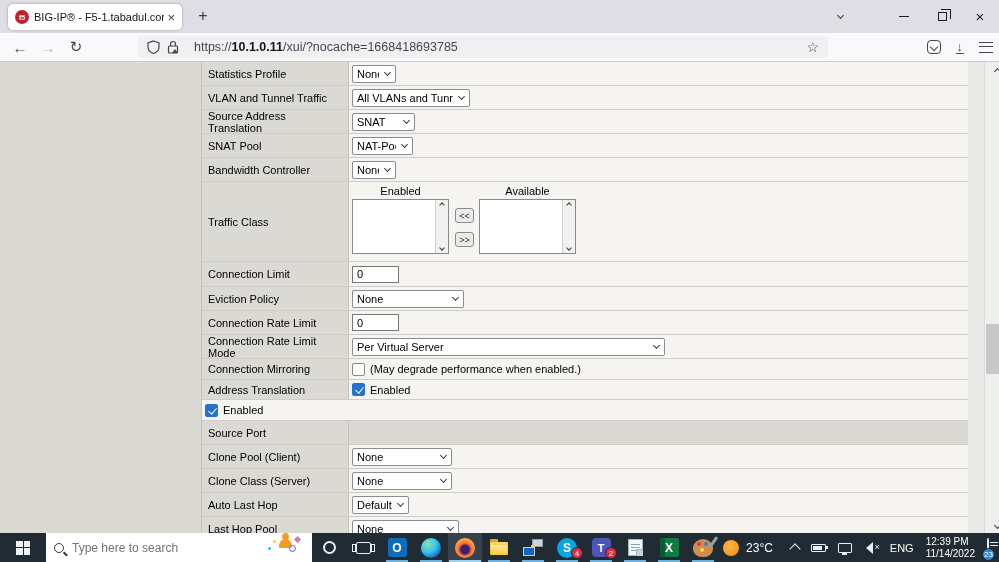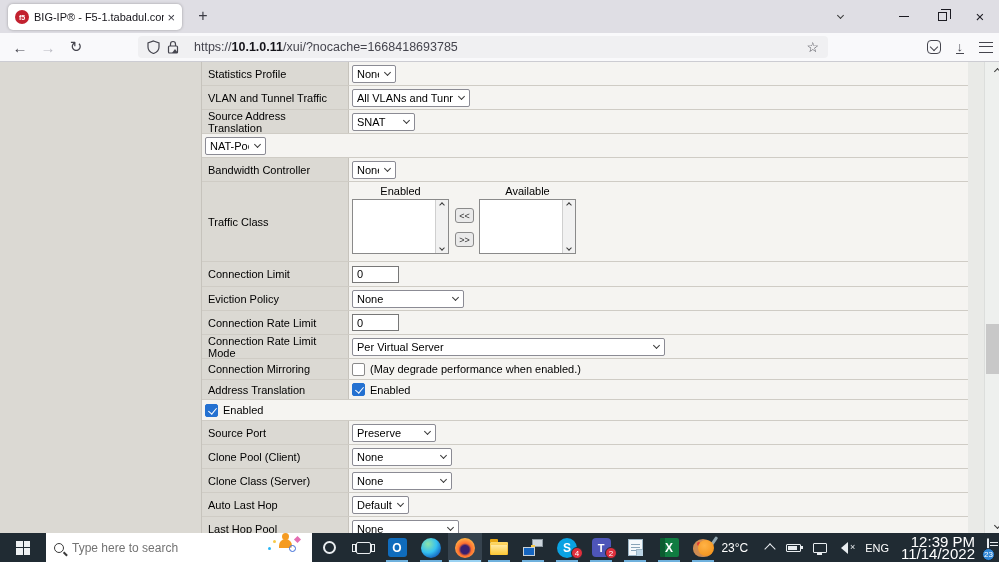--- a/index.html
+++ b/index.html
@@ -138,21 +138,21 @@
   .tray-chev { width: 8px; height: 8px; border-right: 1.6px solid #e9edf0; border-bottom: 1.6px solid #e9edf0; transform: rotate(225deg); margin: 3px 12px 0 4px; }
   .battery-ic { width: 15px; height: 8px; border: 1.2px solid #e9edf0; border-radius: 1px; position: relative; margin-right: 12px; }
   .battery-ic::before { content:""; position: absolute; right: -3px; top: 1.5px; width: 1.8px; height: 3px; background: #e9edf0; }
   .battery-ic::after { content:""; position: absolute; left: 1px; top: 1px; bottom: 1px; width: 9px; background: #e9edf0; }
   .net-ic { width: 14px; height: 10px; border: 1.3px solid #e9edf0; border-radius: 1px; position: relative; margin-right: 12px; }
   .net-ic::after { content:""; position: absolute; left: 3px; bottom: -3.5px; width: 5px; height: 1.6px; background: #e9edf0; }
   .vol-ic { position: relative; width: 16px; height: 12px; margin-right: 10px; }
   .vol-ic .cone { position: absolute; left: 2px; top: 0; width: 0; height: 0; border-top: 6px solid transparent; border-bottom: 6px solid transparent; border-right: 7px solid #e9edf0; }
   .vol-ic .x { position: absolute; right: 0; top: 0; font-size: 9px; color: #e9edf0; }
   .lang { font-size: 11px; margin-right: 12px; }
-  .clock { font-size: 15px; line-height: 12px; text-align: right; margin-right: 12px; }
+  .clock { font-size: 10px; line-height: 12px; text-align: left; margin-right: 12px; }
   .action-center { position: relative; margin-right: 10px; }
   .ac-ic { width: 15px; height: 13px; border: 1.3px solid #e9edf0; border-radius: 1px; position: relative; }
   .ac-ic::before { content:""; position: absolute; left: 2px; top: 3px; width: 8px; height: 1.2px; background: #e9edf0; box-shadow: 0 3px 0 #e9edf0; }
   .ac-badge { position: absolute; right: -6px; bottom: -4px; min-width: 13px; height: 13px; border-radius: 50%; background: #2f86d6;
               color: #fff; font-size: 8px; display: flex; align-items: center; justify-content: center; border: 1px solid #16222b; }
 </style>
 </head>
 <body>
 
 <div class="tabbar">
@@ -230,20 +230,21 @@
       <div class="cell-label">Source Address Translation</div>
       <div class="cell-value">
         <span class="select" style="width:63px">
             <span class="sel-text">SNAT</span>
             <span class="chev"></span>
           </span>
       </div>
     </div>
 
     <div class="row" style="height:24px">
+      <div class="cell-label">SNAT Pool</div>
       <div class="cell-value">
         <span class="select" style="width:61px">
             <span class="sel-text">NAT-Pool</span>
             <span class="chev"></span>
           </span>
       </div>
     </div>
 
     <div class="row" style="height:24px">
       <div class="cell-label">Bandwidth Controller</div>
@@ -335,26 +336,20 @@
 
     <div class="row" style="height:21px">
       <div class="cell-value">
         <span class="checkbox checked"></span>
         <span class="cb-note">Enabled</span>
       </div>
     </div>
 
     <div class="row" style="height:24px">
       <div class="cell-label">Source Port</div>
-      <div class="cell-value">
-        <span class="select" style="width:84px">
-            <span class="sel-text">Preserve</span>
-            <span class="chev"></span>
-          </span>
-      </div>
     </div>
 
     <div class="row" style="height:24px">
       <div class="cell-label">Clone Pool (Client)</div>
       <div class="cell-value">
         <span class="select" style="width:100px">
             <span class="sel-text">None</span>
             <span class="chev"></span>
           </span>
       </div>

